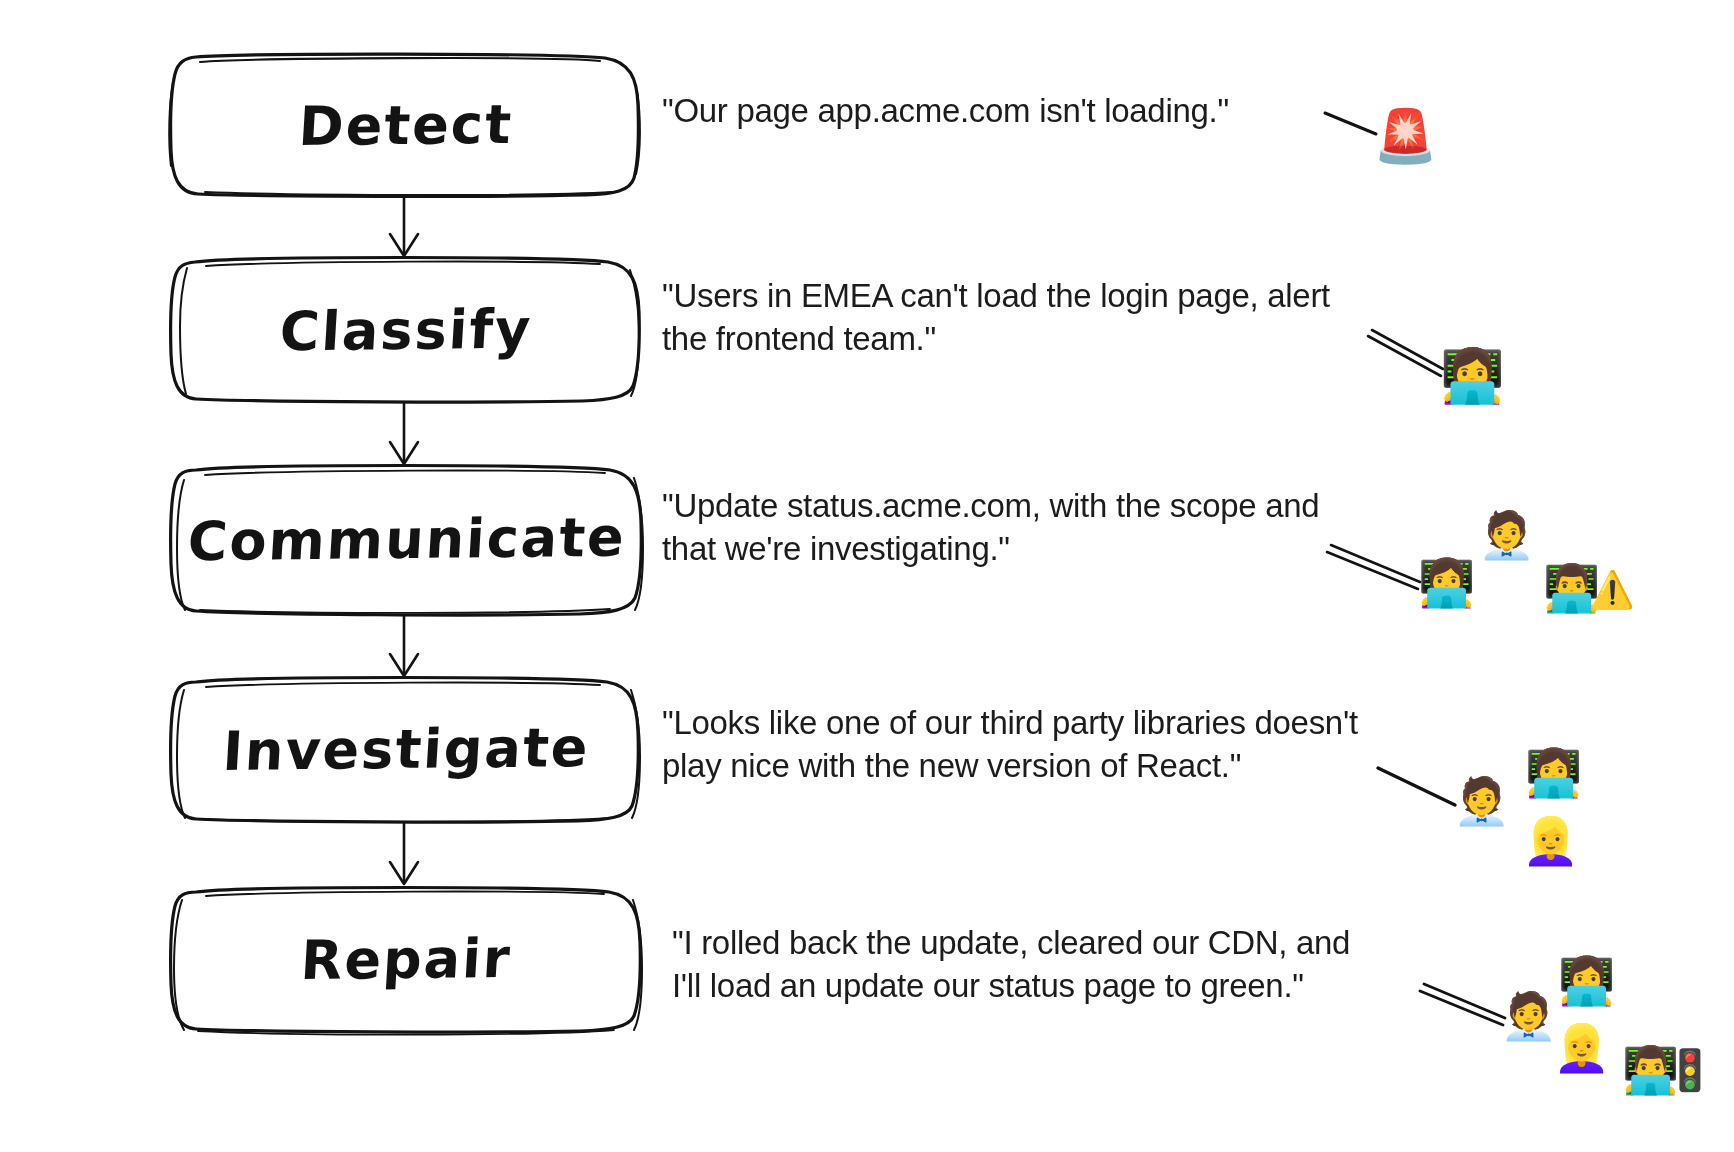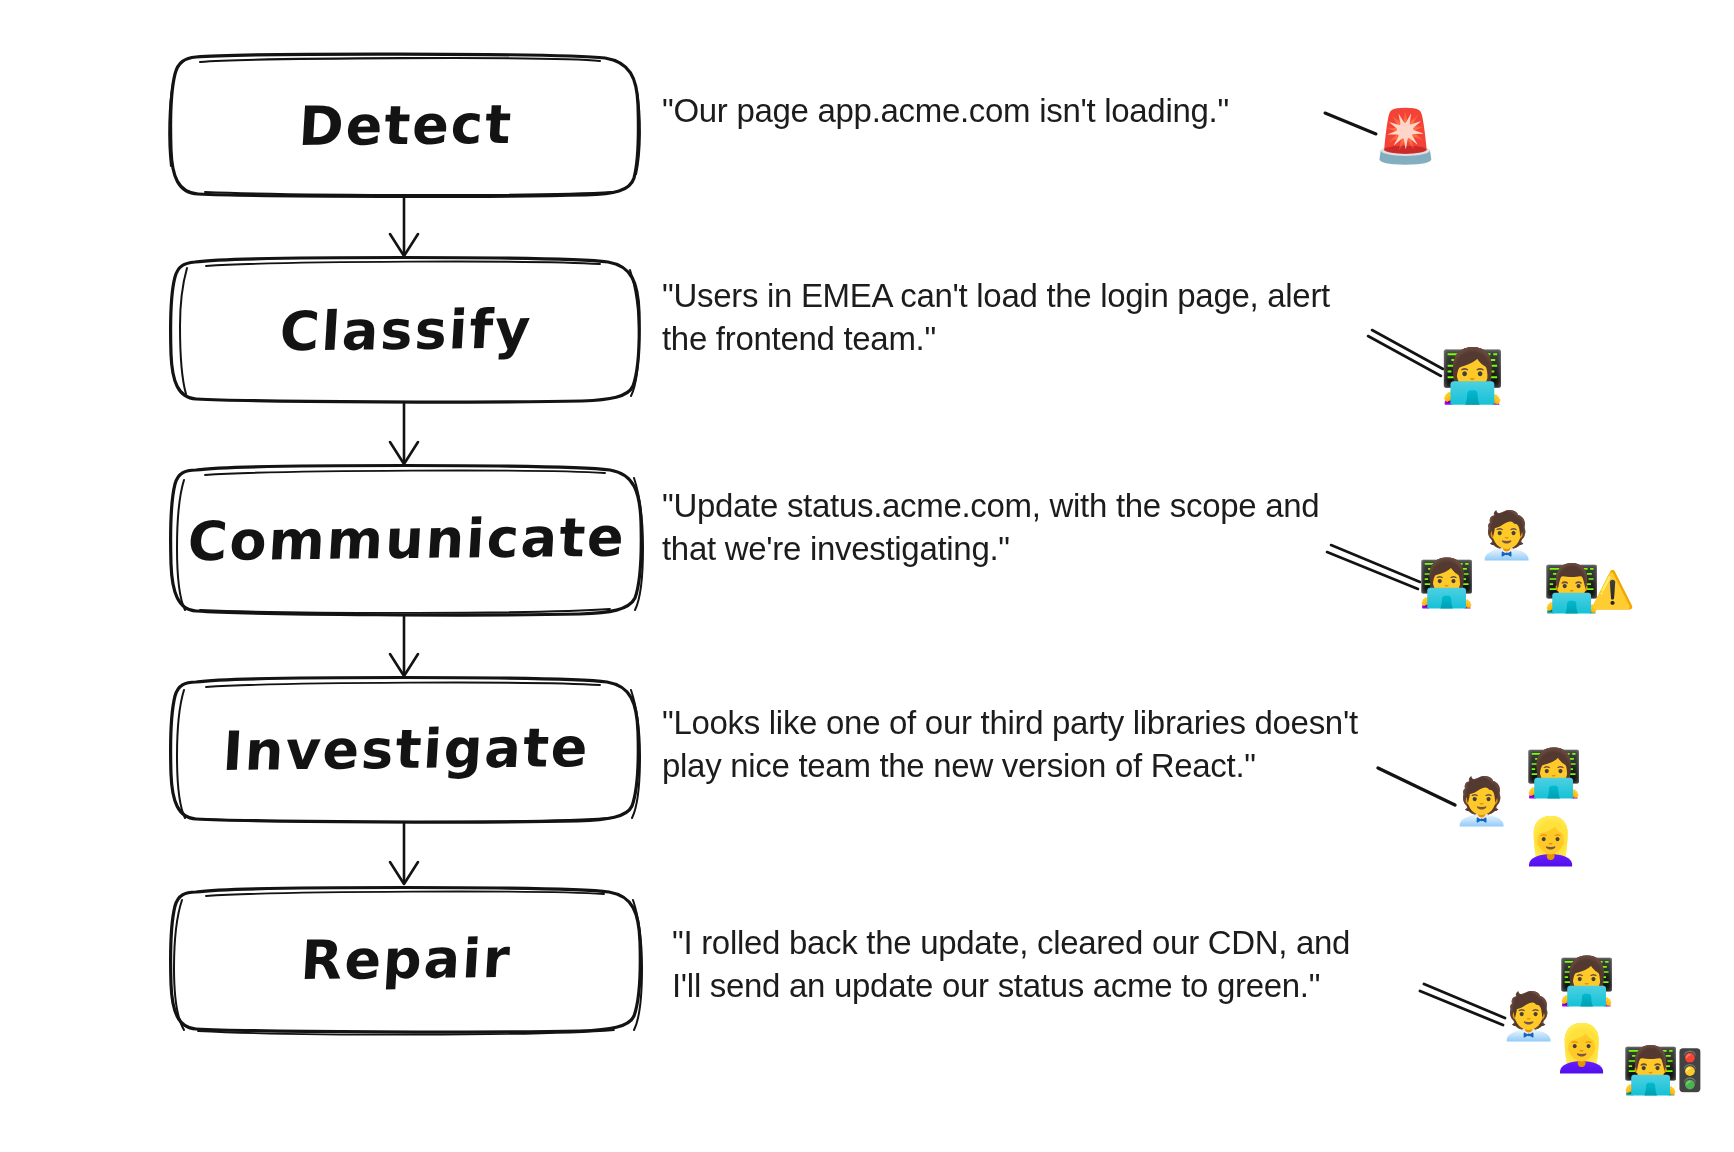--- a/index.html
+++ b/index.html
@@ -208,26 +208,26 @@
     <span class="ln">the frontend team."</span>
   </div>
 
   <div class="quote" style="left:662px; top:485px;">
     <span class="ln">"Update status.acme.com, with the scope and</span>
     <span class="ln">that we're investigating."</span>
   </div>
 
   <div class="quote" style="left:662px; top:702px;">
     <span class="ln">"Looks like one of our third party libraries doesn't</span>
-    <span class="ln">play nice team the new version of React."</span>
+    <span class="ln">play nice with the new version of React."</span>
   </div>
 
   <div class="quote" style="left:672px; top:922px;">
     <span class="ln">"I rolled back the update, cleared our CDN, and</span>
-    <span class="ln">I'll send an update our status acme to green."</span>
+    <span class="ln">I'll load an update our status page to green."</span>
   </div>
 
   <span class="emoji e-md" style="left:1373px; top:110px;">🚨</span>
 
   <span class="emoji e-md" style="left:1440px; top:350px;">👩‍💻</span>
 
   <span class="emoji e-sm" style="left:1418px; top:560px;">👩‍💻</span>
   <span class="emoji e-sm" style="left:1478px; top:512px;">🧑‍💼</span>
   <span class="emoji e-sm" style="left:1543px; top:565px;">👨‍💻</span>
   <span class="emoji e-sm" style="left:1590px; top:572px; font-size:36px;">⚠️</span>

